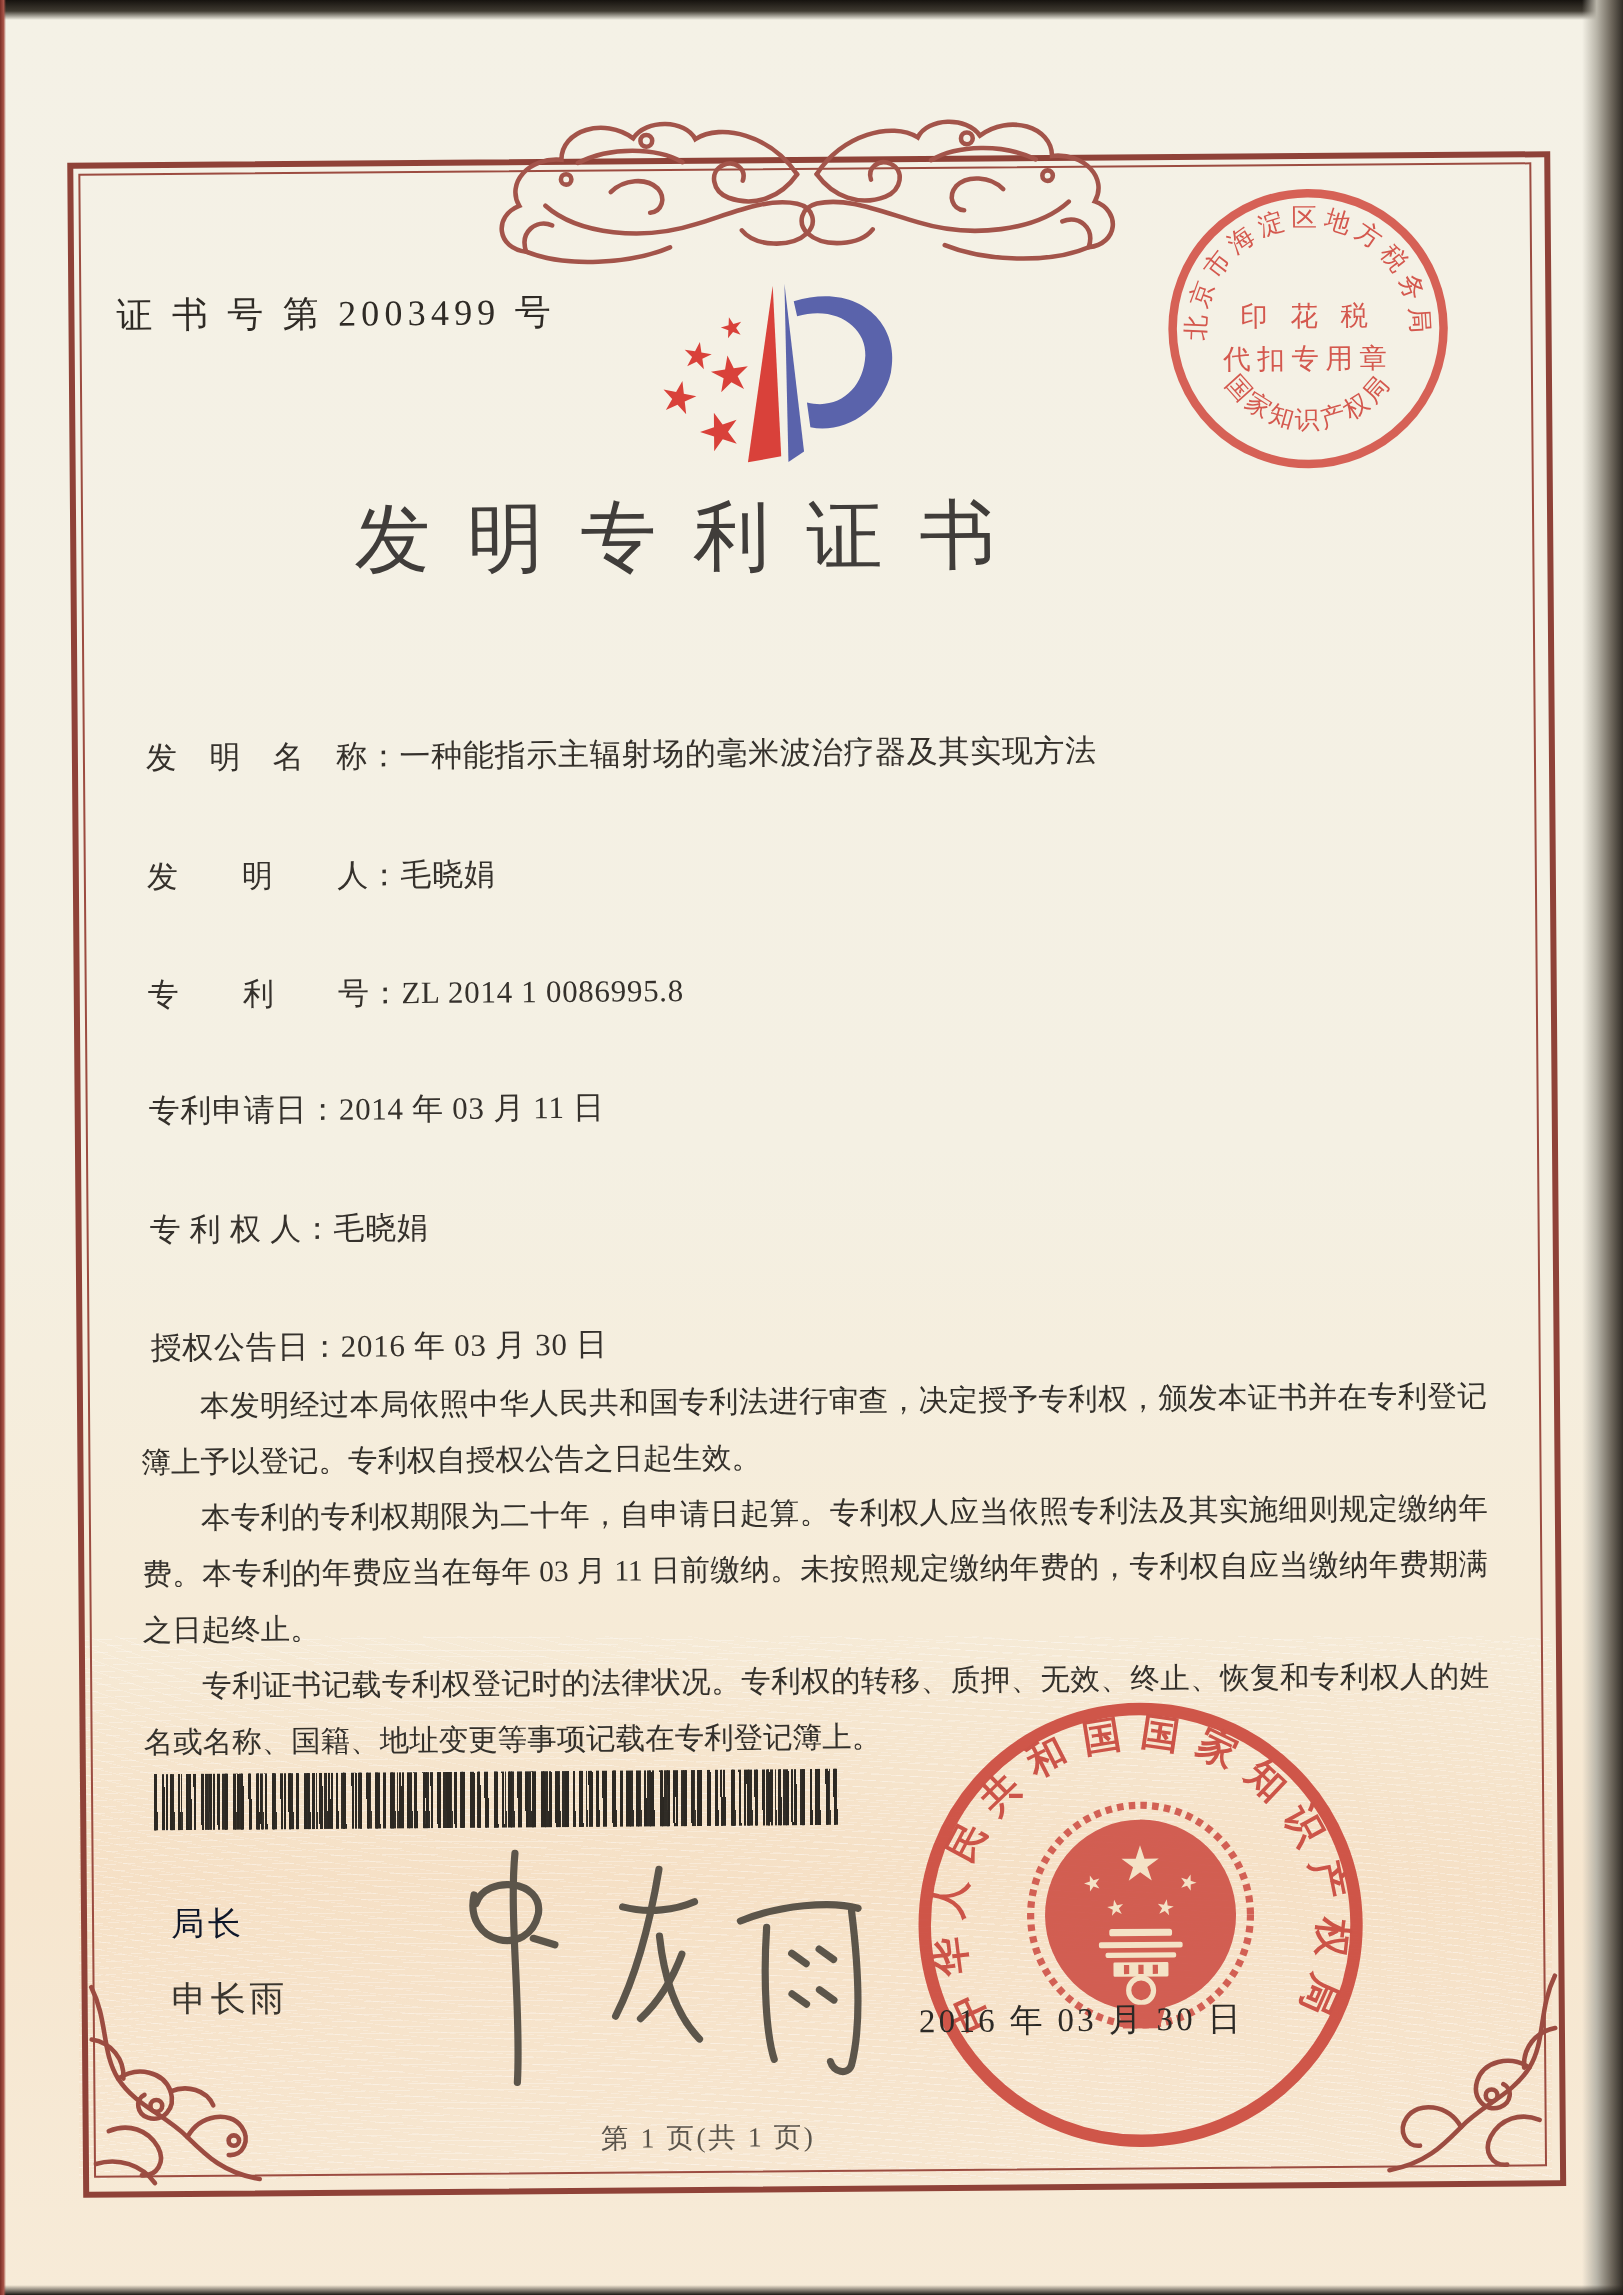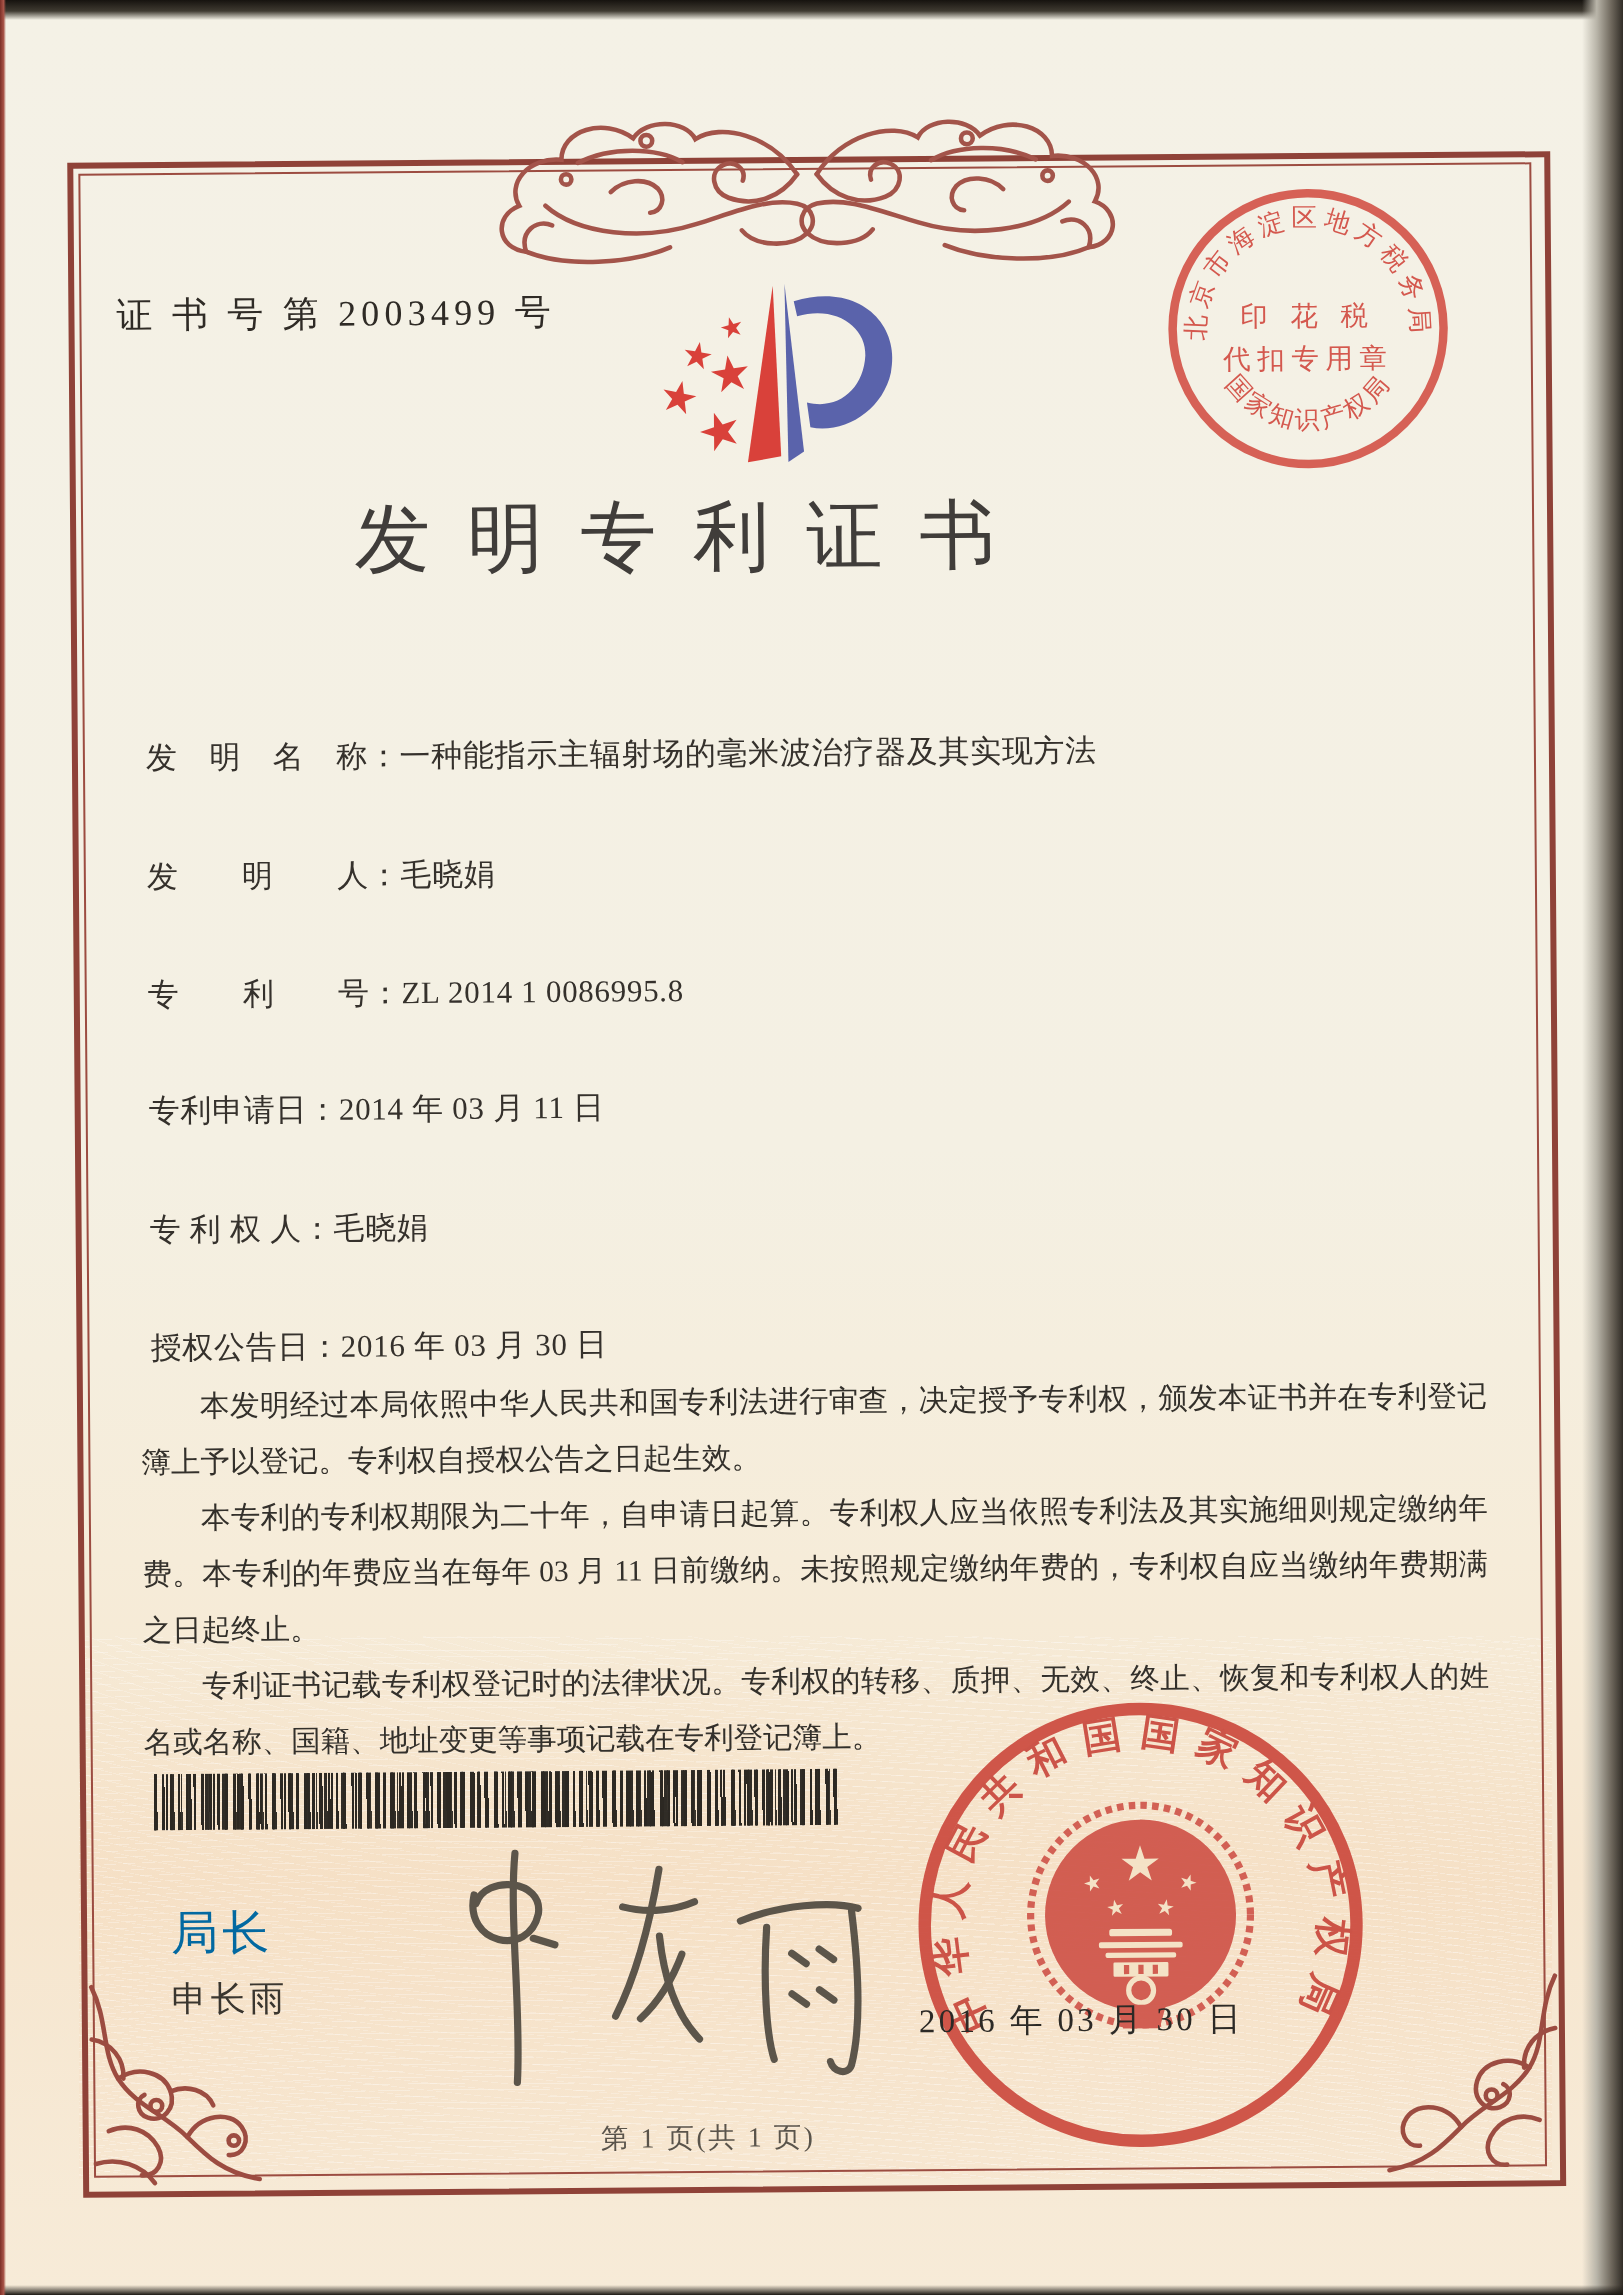--- a/index.html
+++ b/index.html
@@ -48,21 +48,21 @@
   .body-text p{margin:0;text-indent:59px;}
   .barcode{
     position:absolute;left:149px;top:1769px;width:684px;height:56px;
     background:
       repeating-linear-gradient(90deg,#1d1a16 0 2.6px,transparent 2.6px 7.9px),
       repeating-linear-gradient(90deg,#1d1a16 0 2px,transparent 2px 11.8px),
       repeating-linear-gradient(90deg,#221f1a 0 3.3px,transparent 3.3px 17px),
       repeating-linear-gradient(90deg,#2a2620 0 1.3px,transparent 1.3px 27px);
     opacity:.93;
   }
-  .official-title{position:absolute;left:165px;top:1897px;font-size:47px;letter-spacing:3.9px;color:#0369a1;}
+  .official-title{position:absolute;left:165px;top:1897px;font-size:33px;letter-spacing:3.9px;color:#0f172a;}
   .official-name{position:absolute;left:165px;top:1971px;font-size:35px;letter-spacing:3.9px;color:#3a362f;font-family:Liberation Mono, monospace;}
   .footer{
     position:absolute;left:0;top:2119px;width:1401px;text-align:center;
     font-size:27.5px;letter-spacing:2.6px;color:#5a544b;
   }
   .seal-date{
     position:absolute;left:912px;top:2000px;z-index:6;
     font-size:33px;letter-spacing:3.3px;color:#2c2a26;white-space:nowrap;
   }
   svg{position:absolute;overflow:visible;}

